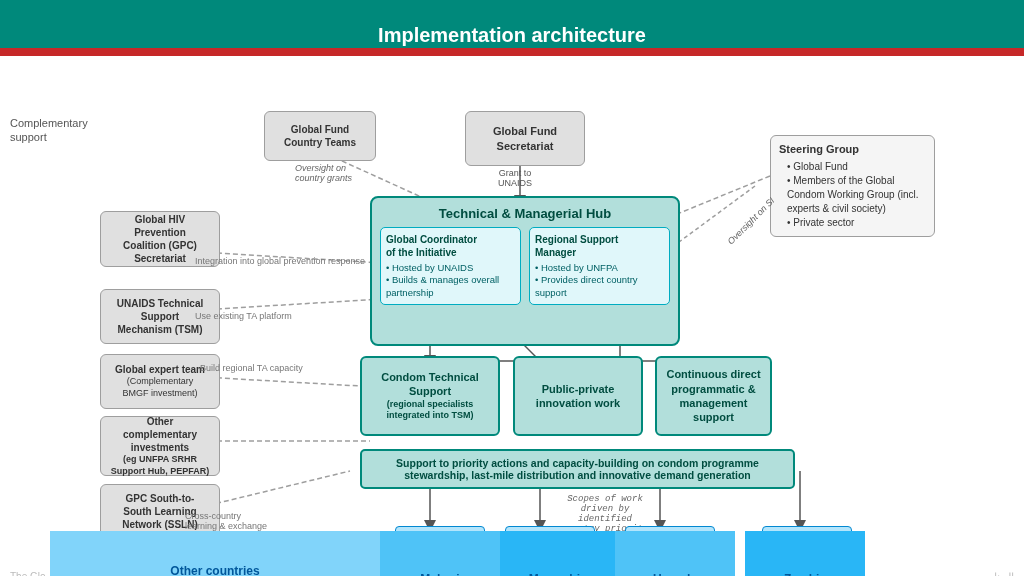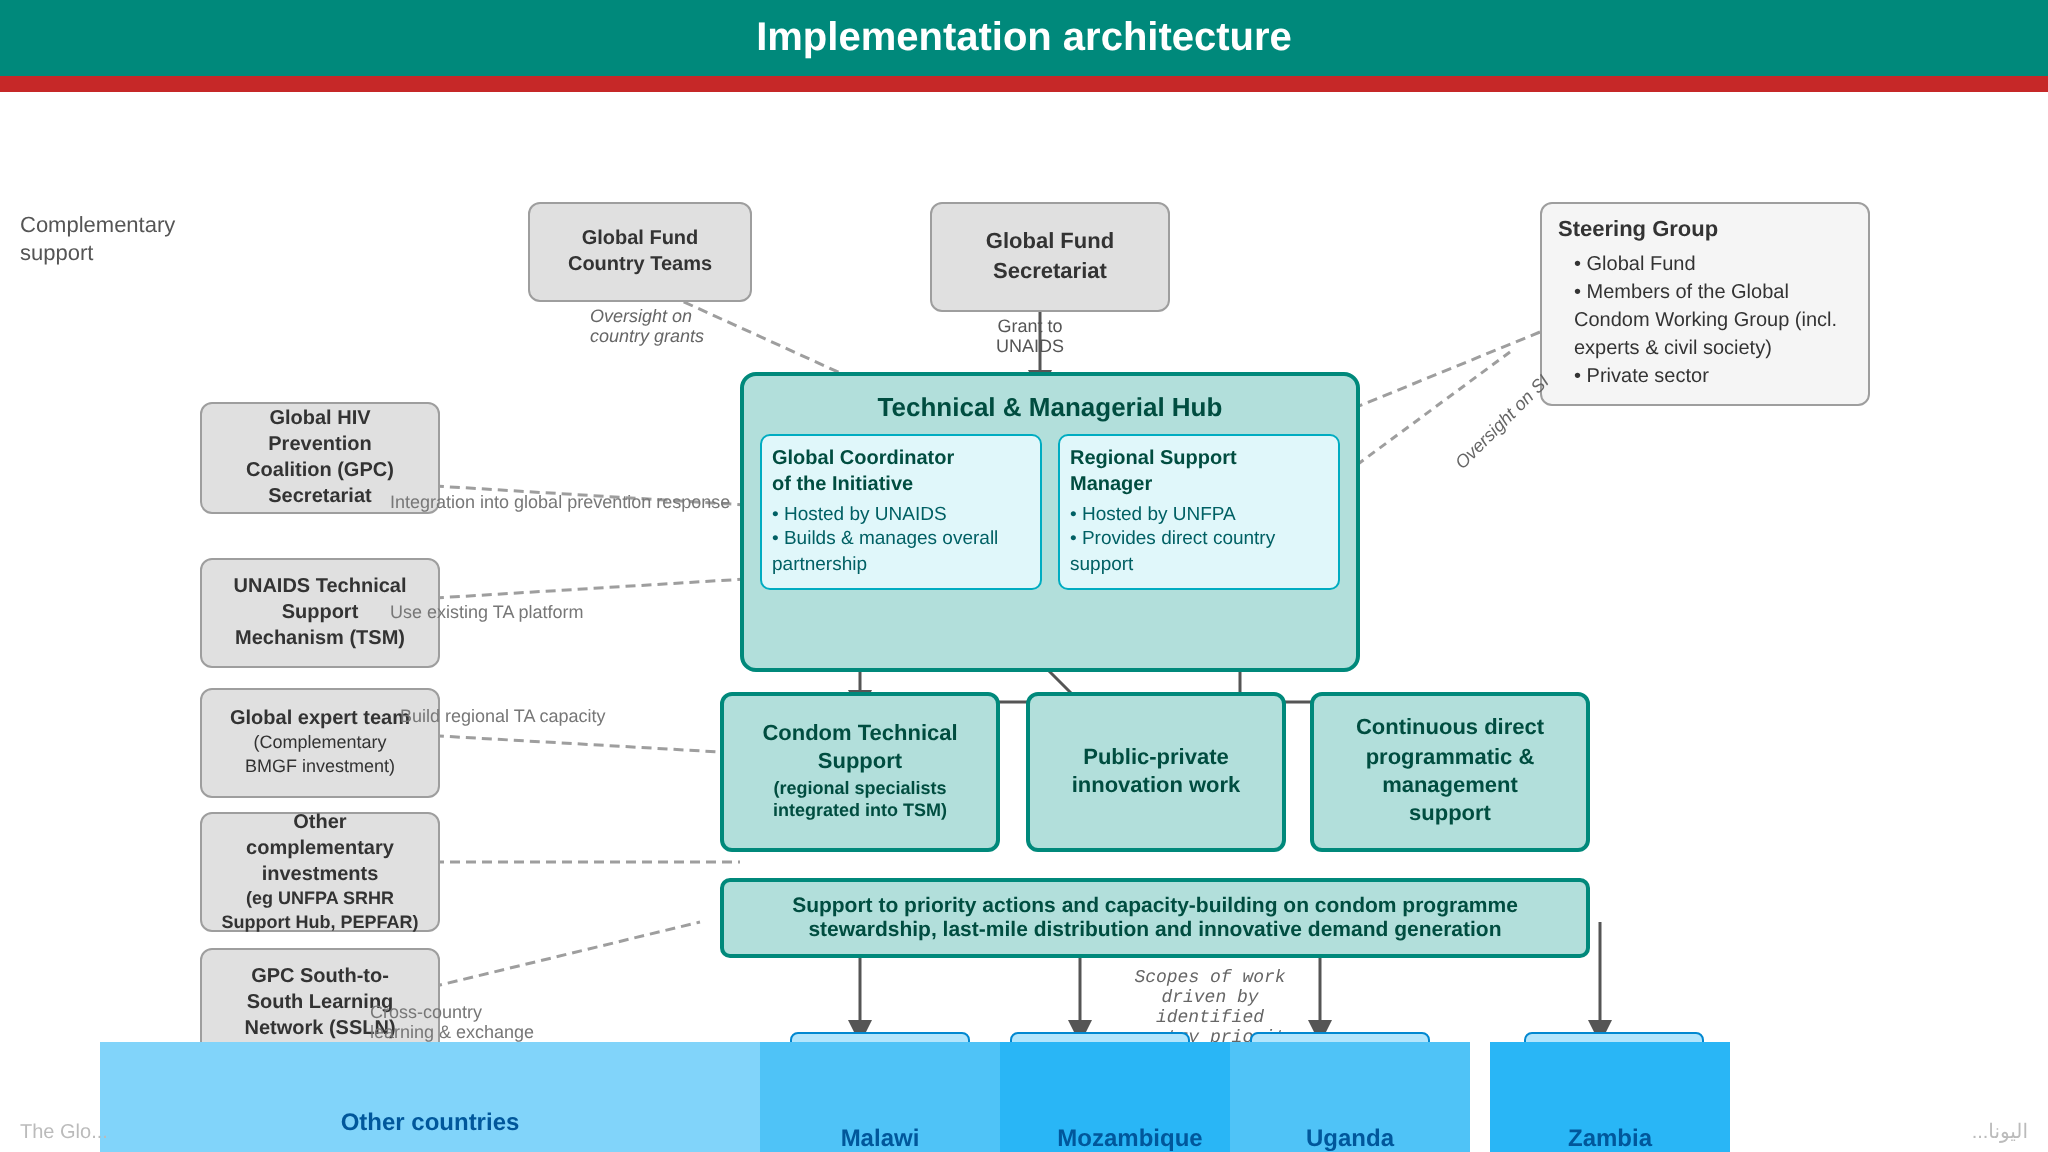--- a/index.html
+++ b/index.html
@@ -11,21 +11,21 @@
       overflow: hidden;
       position: relative;
     }
 
     .header {
       background: #00897B;
       color: white;
       text-align: center;
       font-size: 20px;
       font-weight: bold;
-      padding: 8px 0;
+      padding: 24px 0;
       height: 38px;
     }
 
     .red-bar {
       background: #C62828;
       height: 8px;
     }
 
     .main-content {
       position: relative;
@@ -73,20 +73,21 @@
     }
 
     .box-steering {
       background: #f5f5f5;
       border: 1.5px solid #9e9e9e;
       color: #333;
       font-size: 10px;
       text-align: left;
       padding: 6px 8px;
       line-height: 1.4;
+      margin-top: 24px;
     }
 
     .steering-title {
       font-weight: bold;
       font-size: 11px;
       margin-bottom: 3px;
     }
 
     
     .country-box {
@@ -415,21 +416,21 @@
     <div style="font-size:9px; color:#004D40;">
       <span>(regional specialists integrated into TSM)</span>
     </div>
   </div>
 
   <div class="box box-teal-light" style="left:513px; top:300px; width:130px; height:80px; font-size:11px; padding:6px; font-weight:bold; color:#004D40;">
     <span style="white-space:pre-line;">Public-private
 innovation work</span>
   </div>
 
-  <div class="box box-teal-light" style="left:655px; top:300px; width:140px; height:80px; font-size:11px; padding:6px; font-weight:bold; color:#004D40; flex-direction:column;">
+  <div class="box box-teal-light" style="left:655px; top:300px; width:117px; height:80px; font-size:11px; padding:6px; font-weight:bold; color:#004D40; flex-direction:column;">
     <span style="white-space:pre-line;">Continuous direct
 programmatic &amp;
 management
 support</span>
   </div>
 
   <div class="support-banner" style="left:360px; top:393px; width:435px; height:40px; font-size:10.5px;">
     <span style="white-space:pre-line; text-align:center;">Support to priority actions and capacity-building on condom programme
 stewardship, last-mile distribution and innovative demand generation</span>
   </div>

